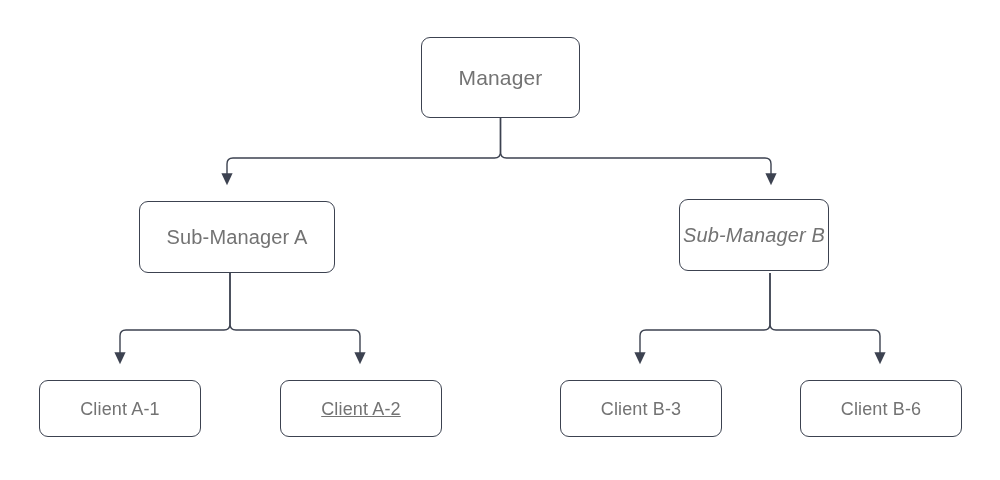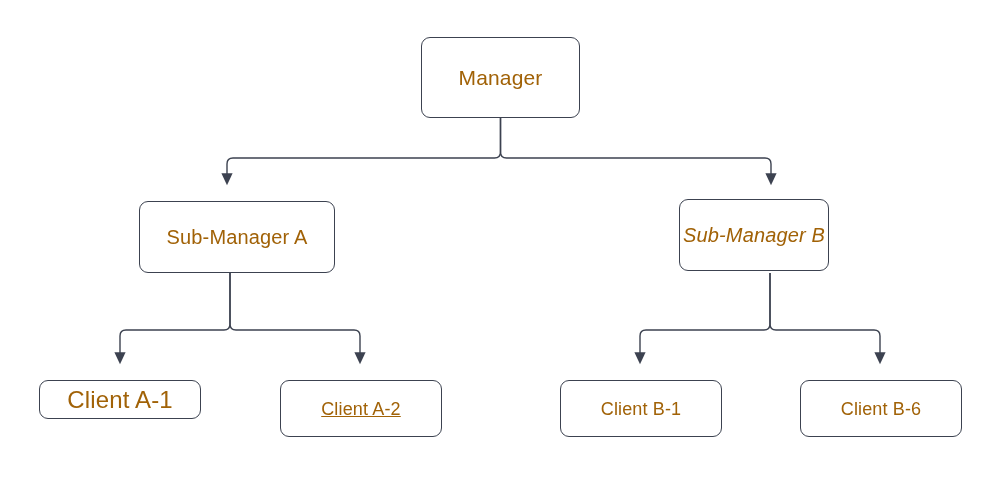--- a/index.html
+++ b/index.html
@@ -27,34 +27,34 @@
   }
   .node {
     position: absolute;
     box-sizing: border-box;
     background: #ffffff;
     border: 1.4px solid #3c4250;
     border-radius: 9px;
     display: flex;
     align-items: center;
     justify-content: center;
-    color: #a16207;
+    color: #737373;
     letter-spacing: 0.15px;
     white-space: nowrap;
     z-index: 2;
   }
   .node-label {
     display: block;
     line-height: 1;
   }
   
   .n-manager      { left: 421px; top: 37px;  width: 159px; height: 81px; font-size: 21px; }
   .n-sub-a        { left: 139px; top: 201px; width: 196px; height: 72px; font-size: 20px; }
   .n-sub-b        { left: 679px; top: 199px; width: 150px; height: 72px; font-size: 20px; font-style: italic; }
-  .n-client-a1    { left: 39px;  top: 380px; width: 162px; height: 39px; font-size: 24px; }
+  .n-client-a1    { left: 39px;  top: 380px; width: 162px; height: 57px; font-size: 18px; }
   .n-client-a2    { left: 280px; top: 380px; width: 162px; height: 57px; font-size: 18px; text-decoration: underline; }
   .n-client-b1    { left: 560px; top: 380px; width: 162px; height: 57px; font-size: 18px; }
   .n-client-b2    { left: 800px; top: 380px; width: 162px; height: 57px; font-size: 18px; }
 </style>
 </head>
 <body>
 
 <div id="canvas">
 
   <svg id="edges" viewBox="0 0 1000 480">
@@ -91,20 +91,20 @@
 
   <div class="node n-client-a1">
     <span class="node-label">Client A-1</span>
   </div>
 
   <div class="node n-client-a2">
     <span class="node-label">Client A-2</span>
   </div>
 
   <div class="node n-client-b1">
-    <span class="node-label">Client B-1</span>
+    <span class="node-label">Client B-3</span>
   </div>
 
   <div class="node n-client-b2">
     <span class="node-label">Client B-6</span>
   </div>
 
 </div>
 
 </body></html>

